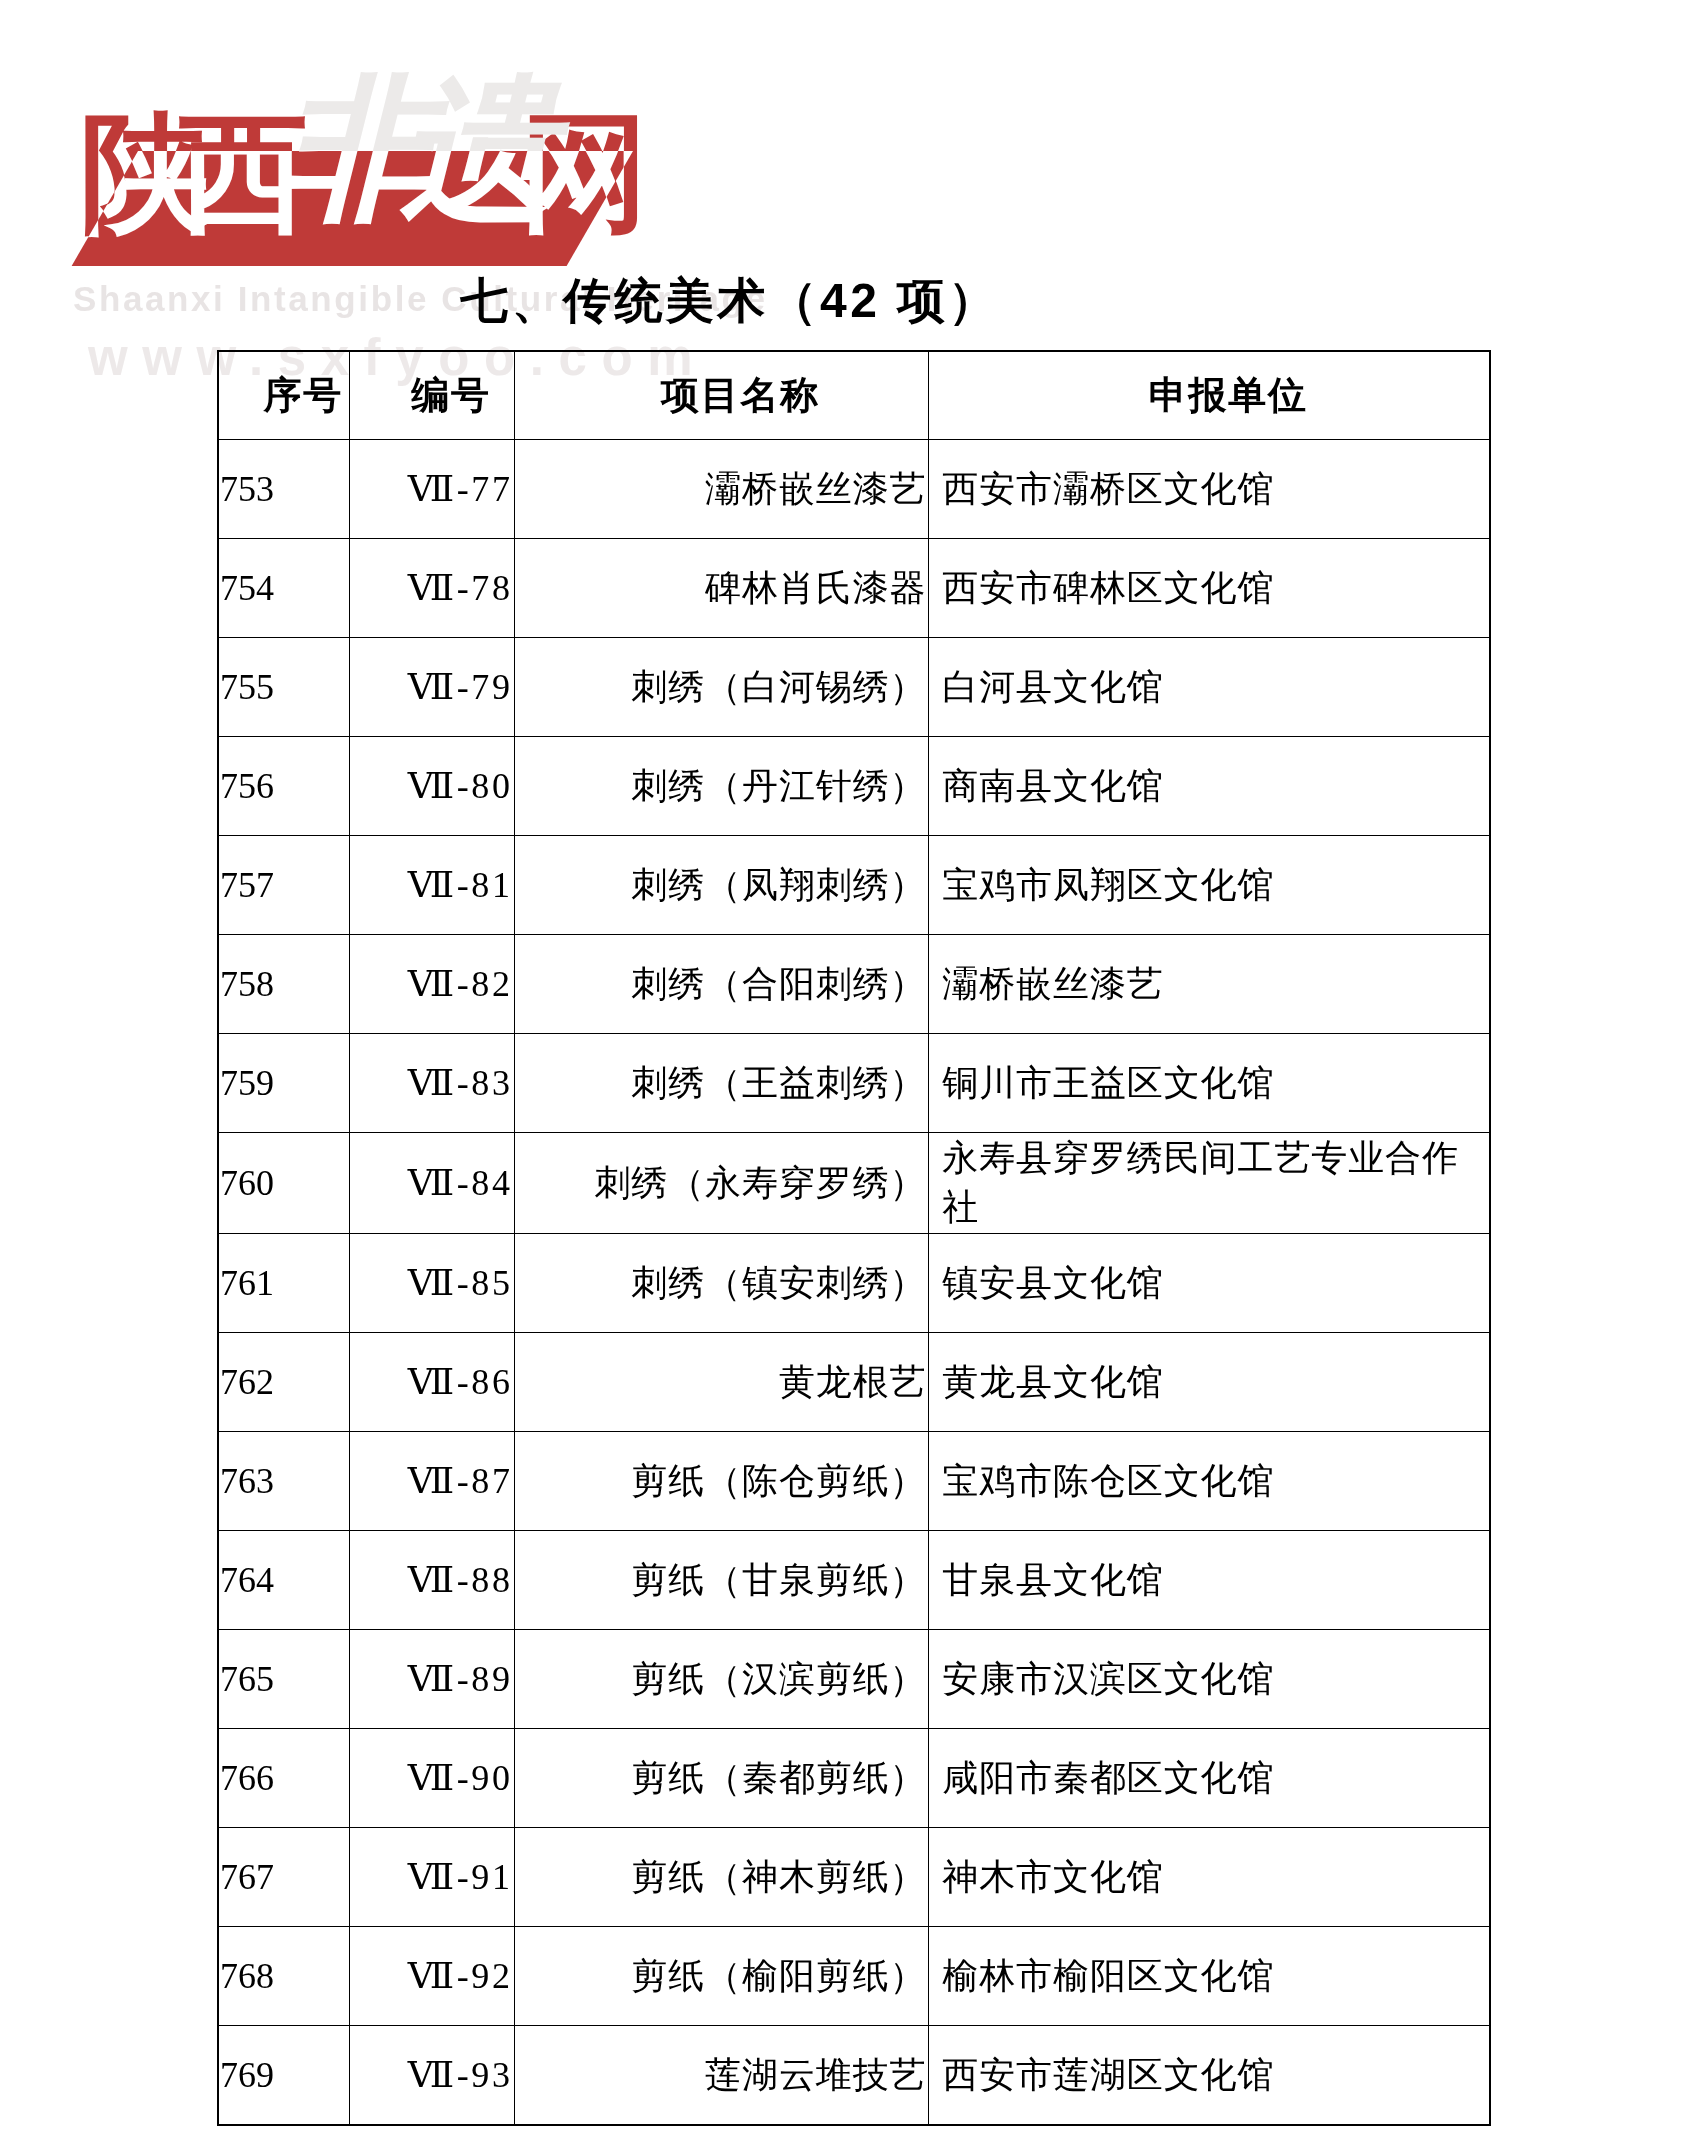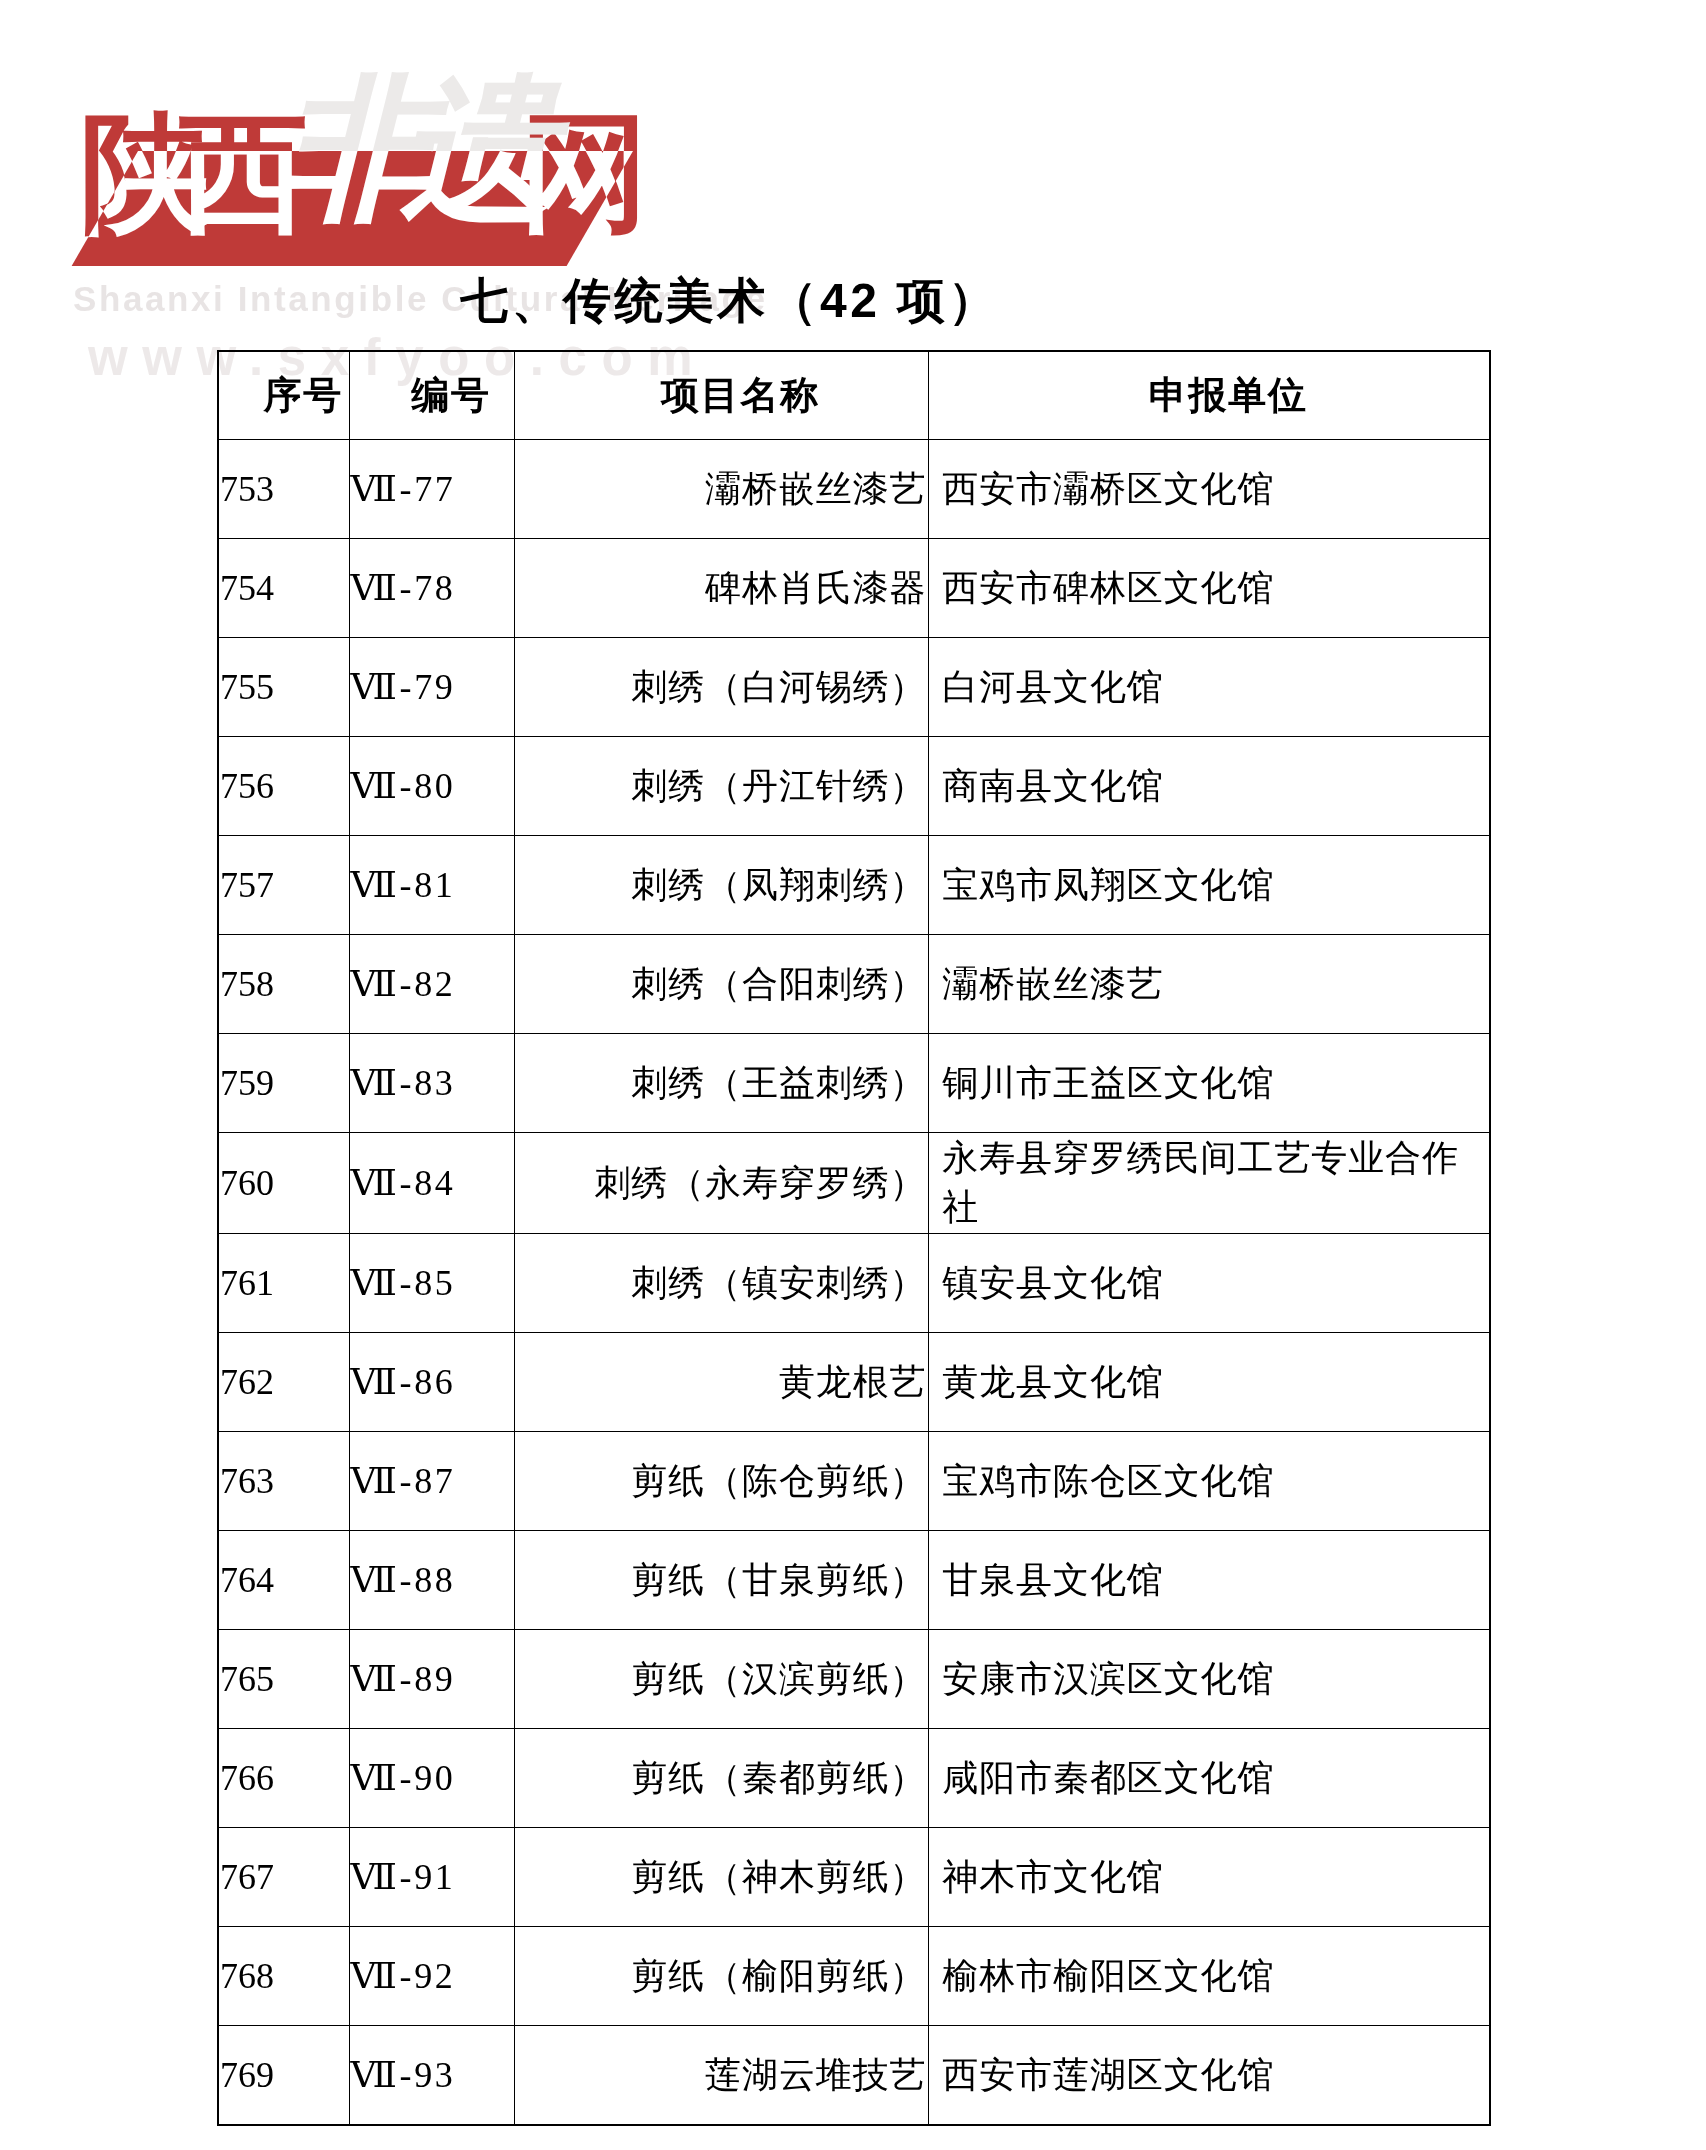--- a/index.html
+++ b/index.html
@@ -75,21 +75,21 @@
     font-weight:bold; font-size:38px; letter-spacing:1.7px;
     text-align:center; vertical-align:middle;padding-left:40px;
   }
   table.heritage td {
     height:96px;
     font-size:36px;
     vertical-align:middle;
     font-family:"Liberation Serif","DejaVu Serif",serif;
   }
   td.c-seq  { text-align:left; }
-  td.c-code { text-align:left; letter-spacing:2.6px; }
+  td.c-code { text-align:right; letter-spacing:2.6px; }
   td.c-name { text-align:right; padding-left:23px; letter-spacing:0.9px; }
   td.c-org  { text-align:left; padding-left:13.8px; letter-spacing:0.9px; }
 </style>
 </head>
 <body>
 
 <div class="logo">
 
   <div class="brand layerA"><span class="b1">陕西</span><span class="b2">非遗</span><span class="b3">网</span></div>
 

